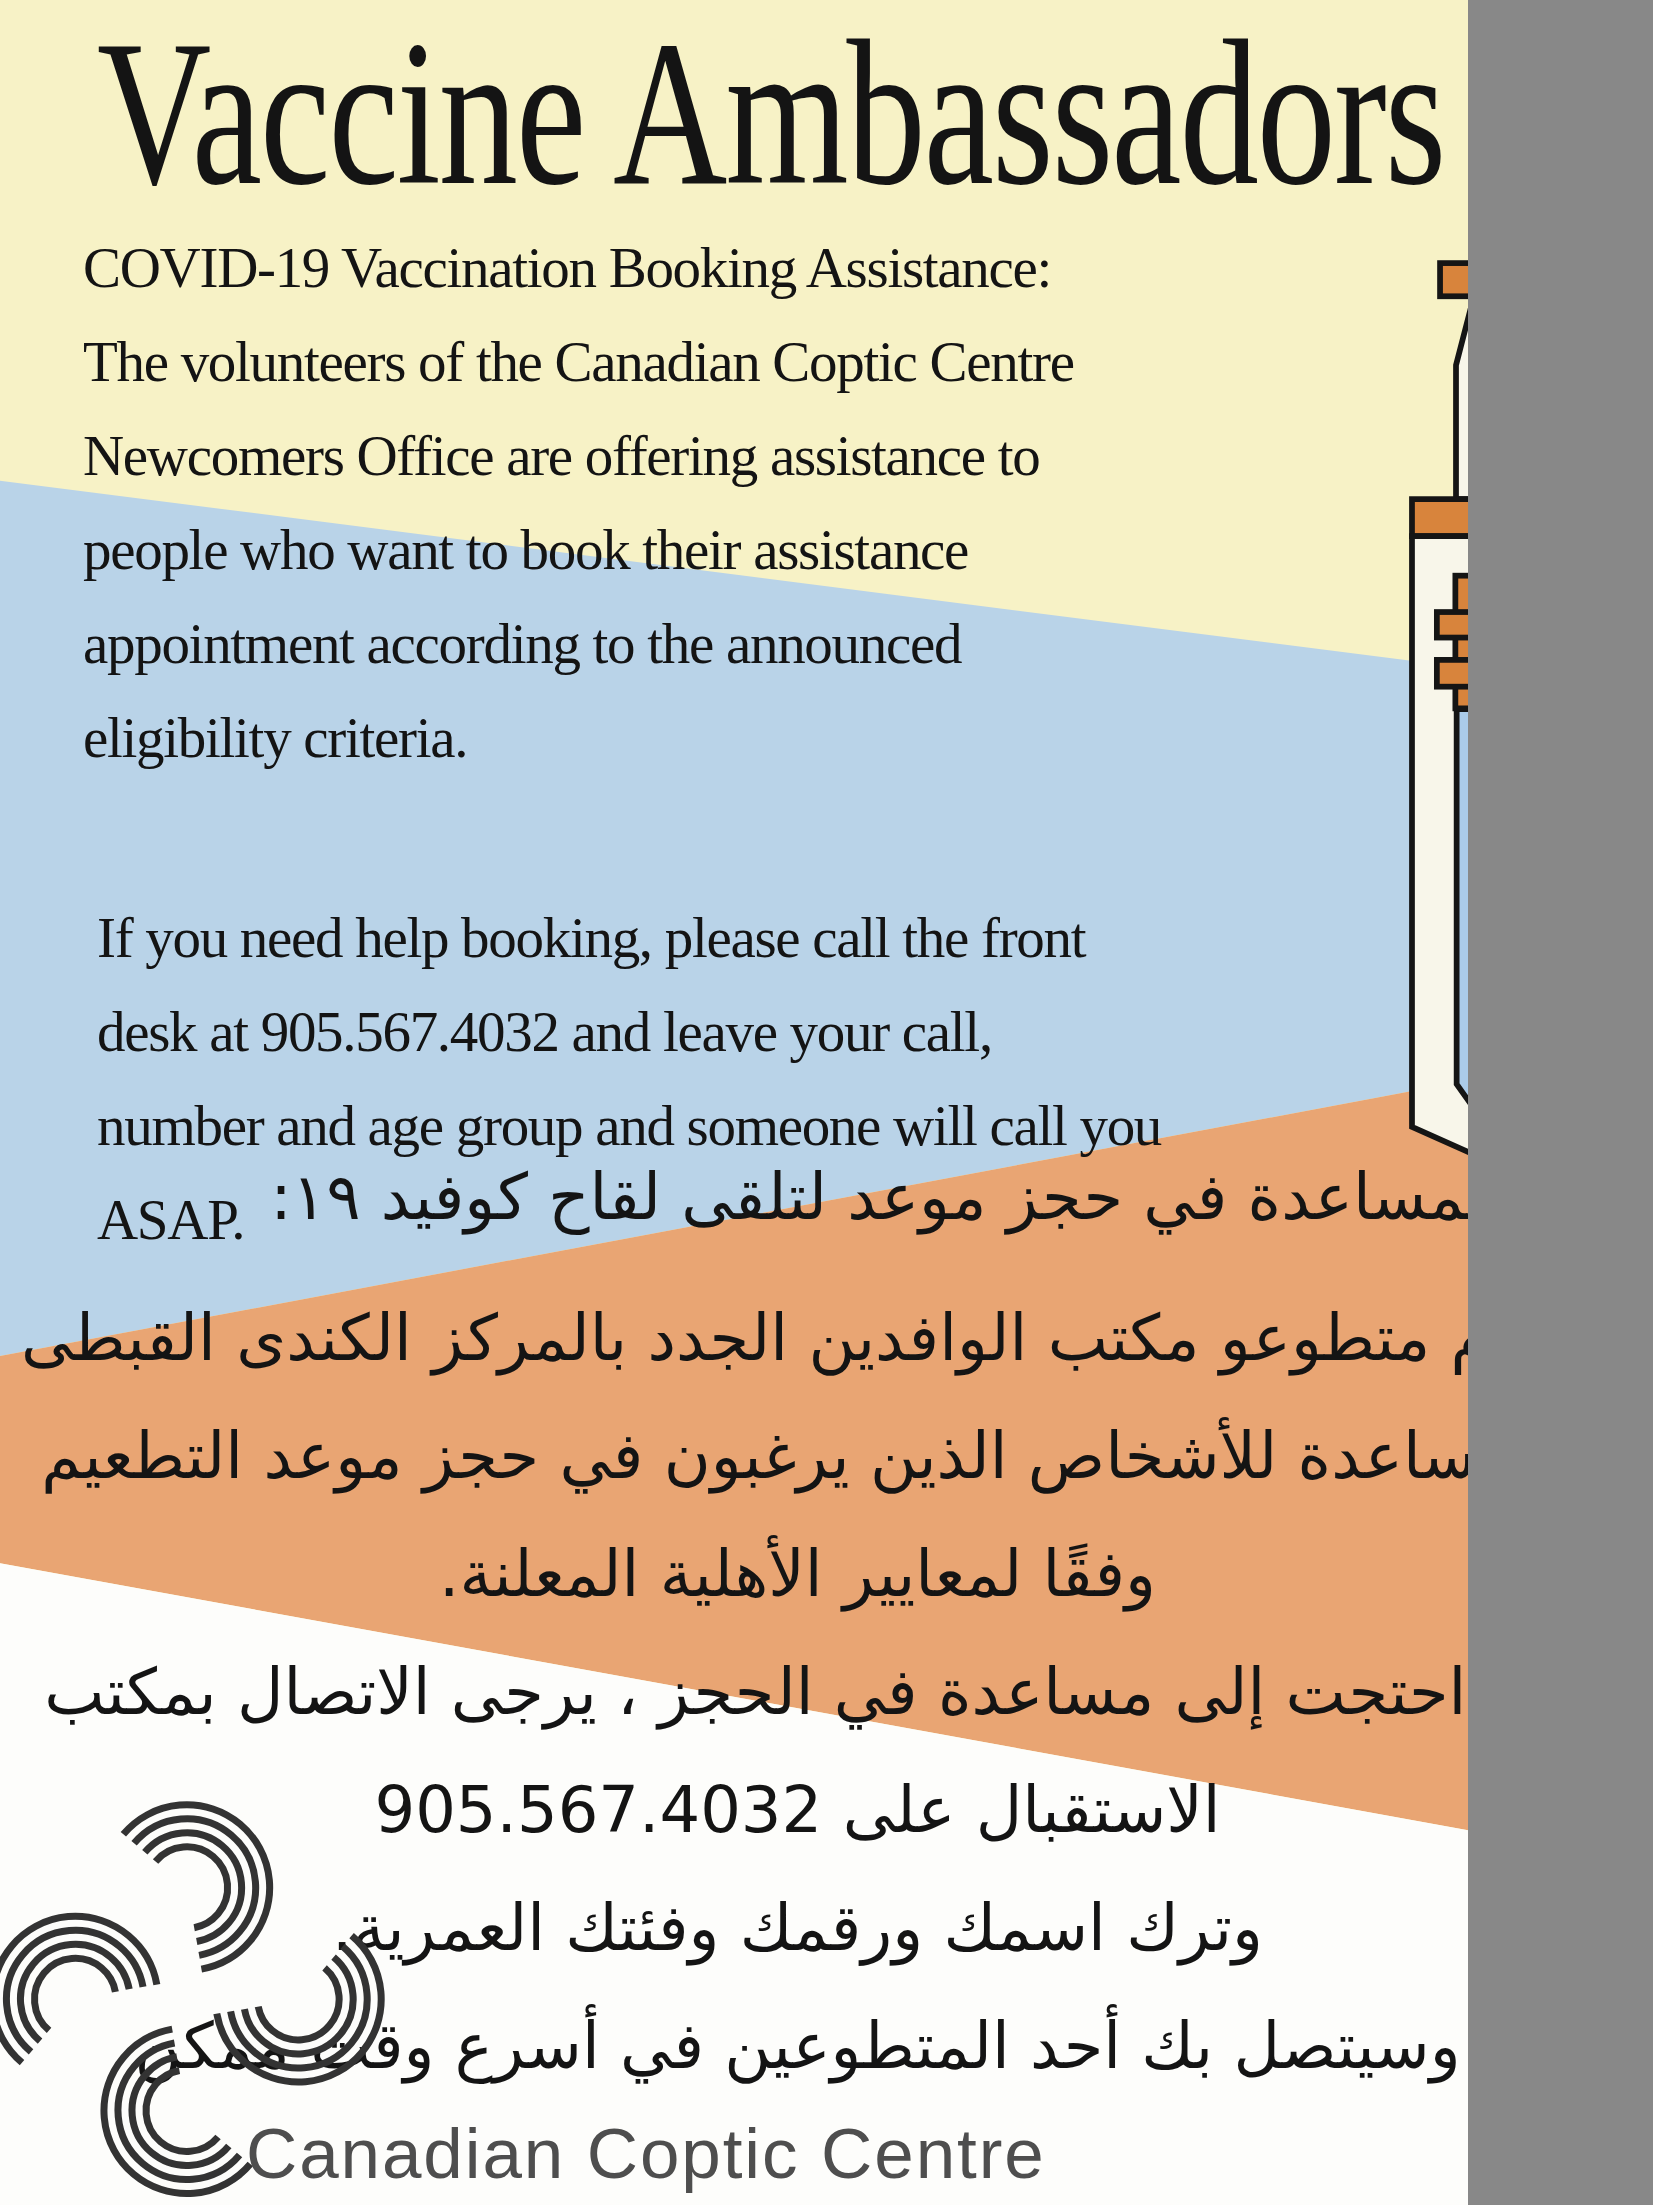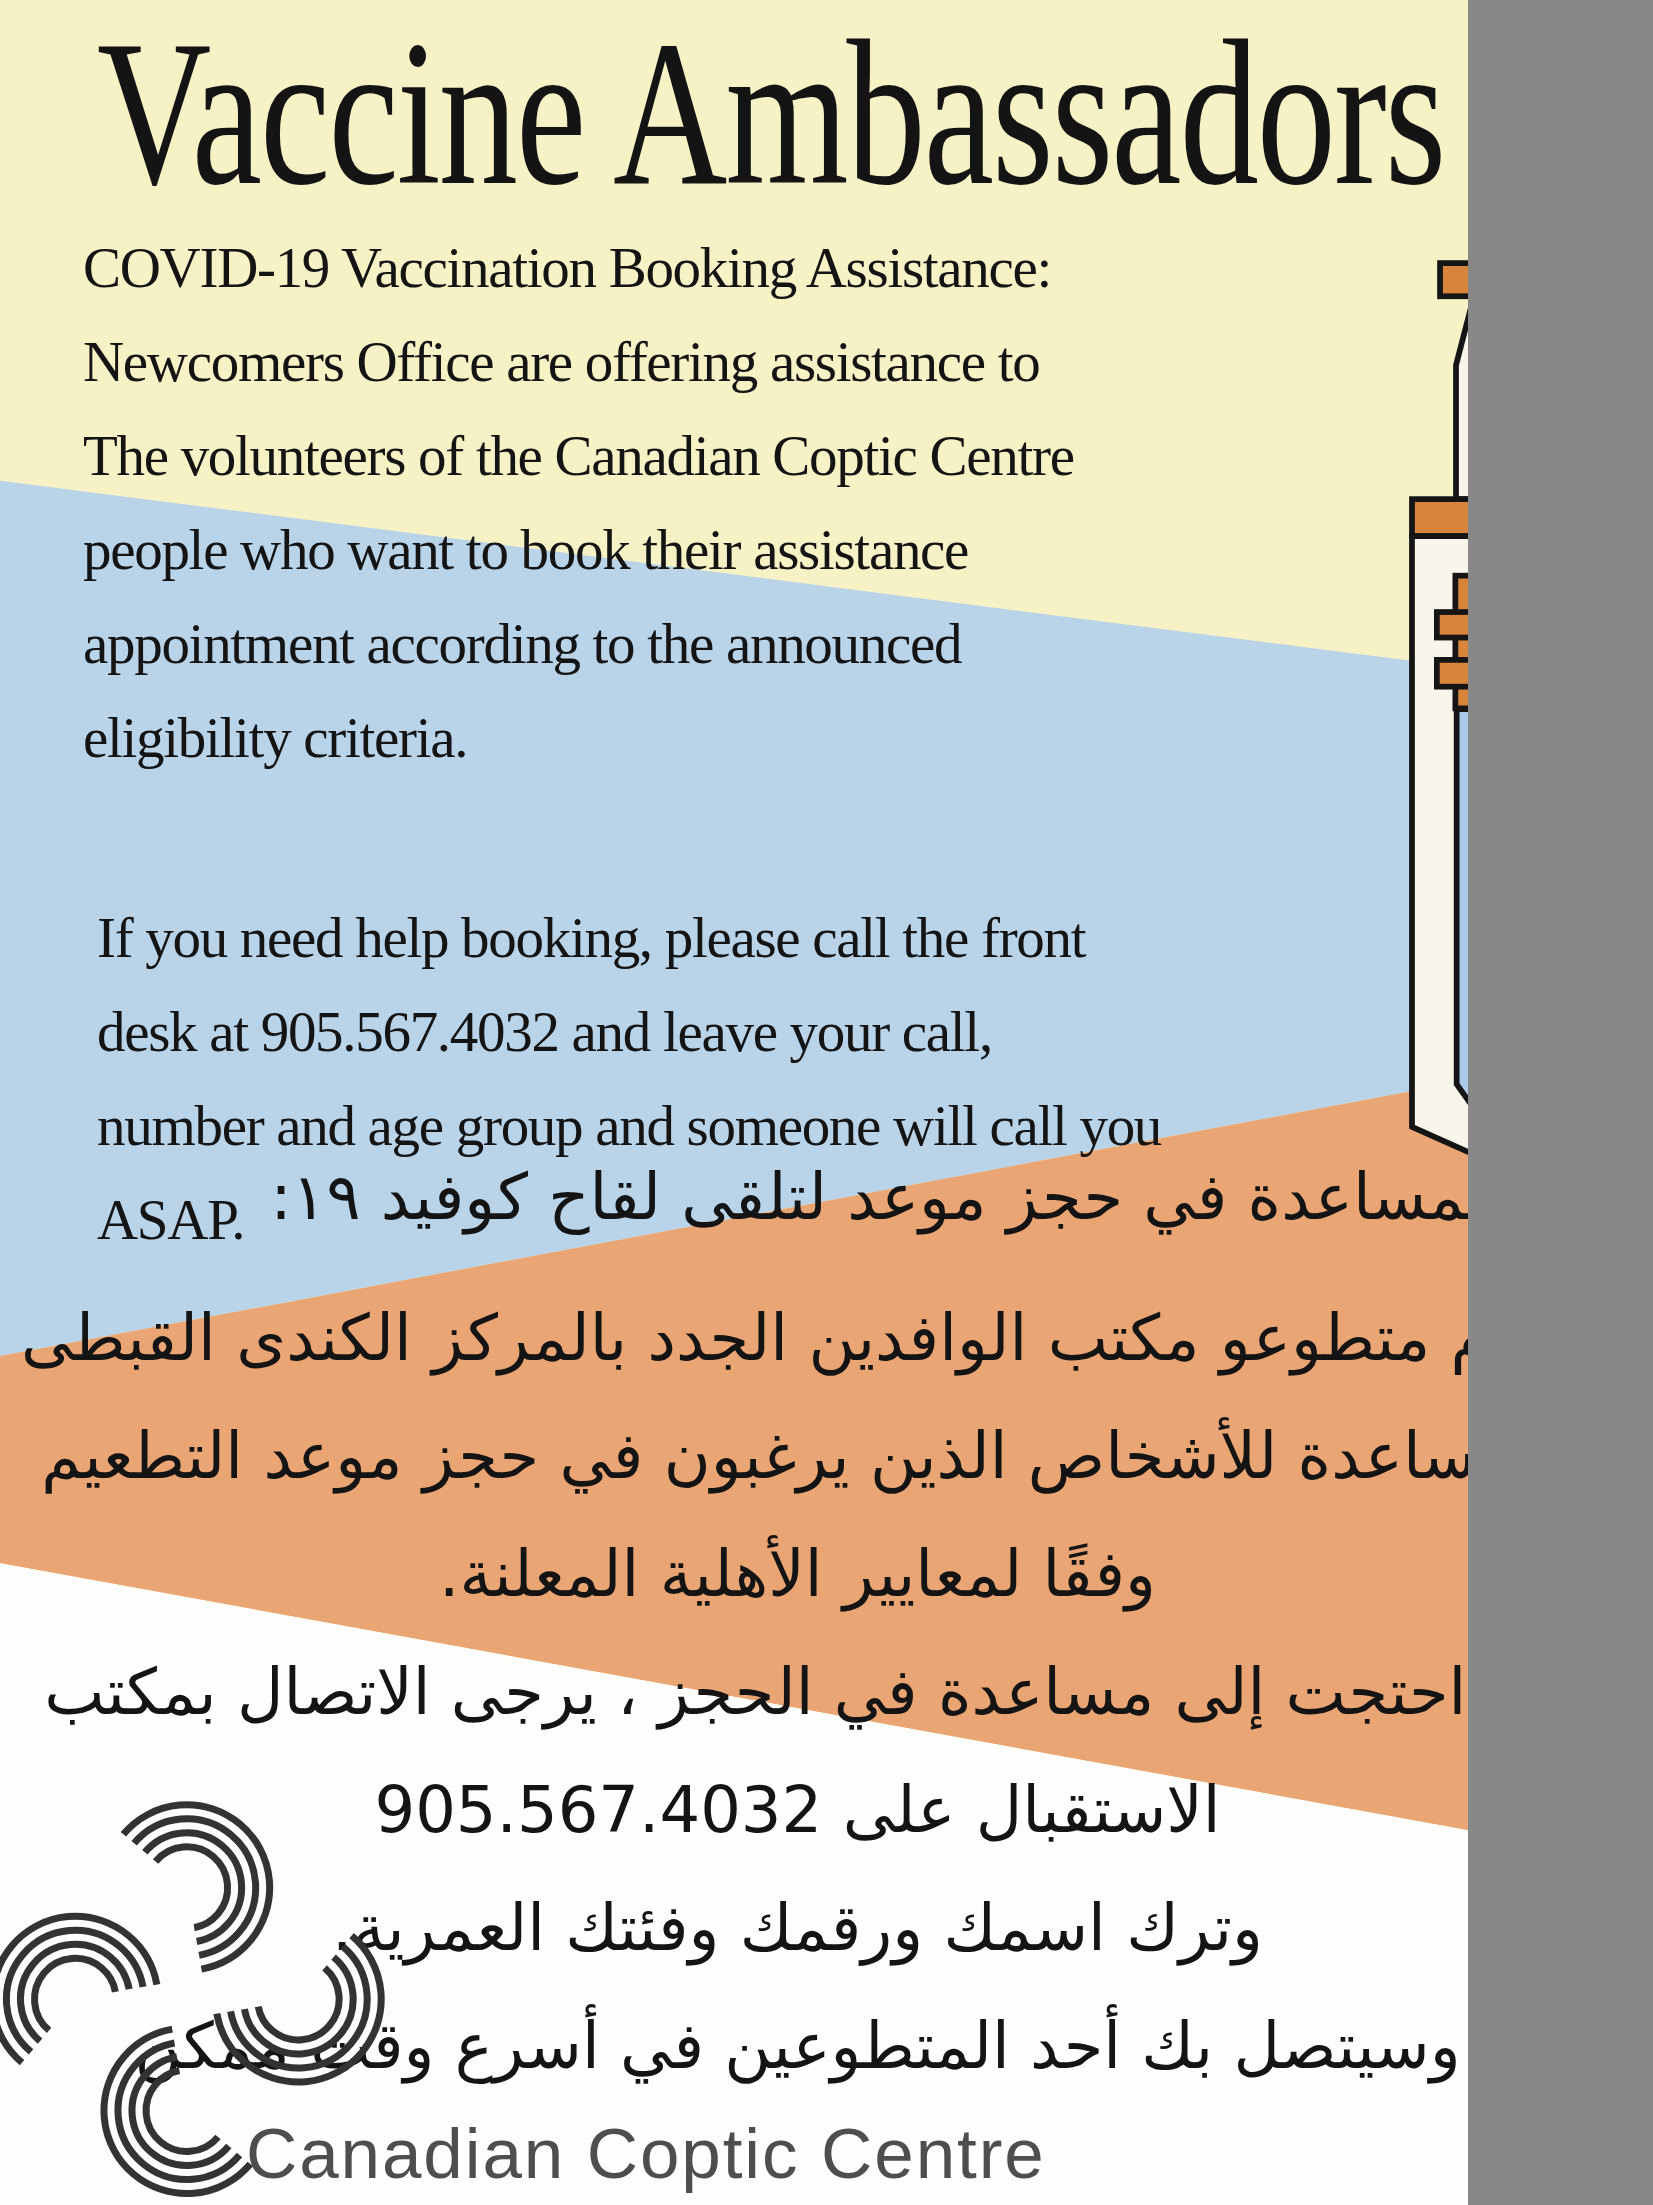--- a/index.html
+++ b/index.html
@@ -55,22 +55,22 @@
 <div id="poster">
 
   <div class="bg bg-blue"></div>
   <div class="bg bg-orange"></div>
   <div class="bg bg-white"></div>
 
   <h1 id="title">Vaccine Ambassadors</h1>
 
   <div id="para1" class="body-en">
       <div class="eline">COVID-19 Vaccination Booking Assistance:</div>
+      <div class="eline">The volunteers of the Canadian Coptic Centre</div>
       <div class="eline">Newcomers Office are offering assistance to</div>
-      <div class="eline">The volunteers of the Canadian Coptic Centre</div>
       <div class="eline">people who want to book their assistance</div>
       <div class="eline">appointment according to the announced</div>
       <div class="eline">eligibility criteria.</div>
     </div>
 
   <div id="para2" class="body-en">
       <div class="eline">If you need help booking, please call the front</div>
       <div class="eline">desk at 905.567.4032 and leave your call,</div>
       <div class="eline">number and age group and someone will call you</div>
       <div class="eline">ASAP.</div>

